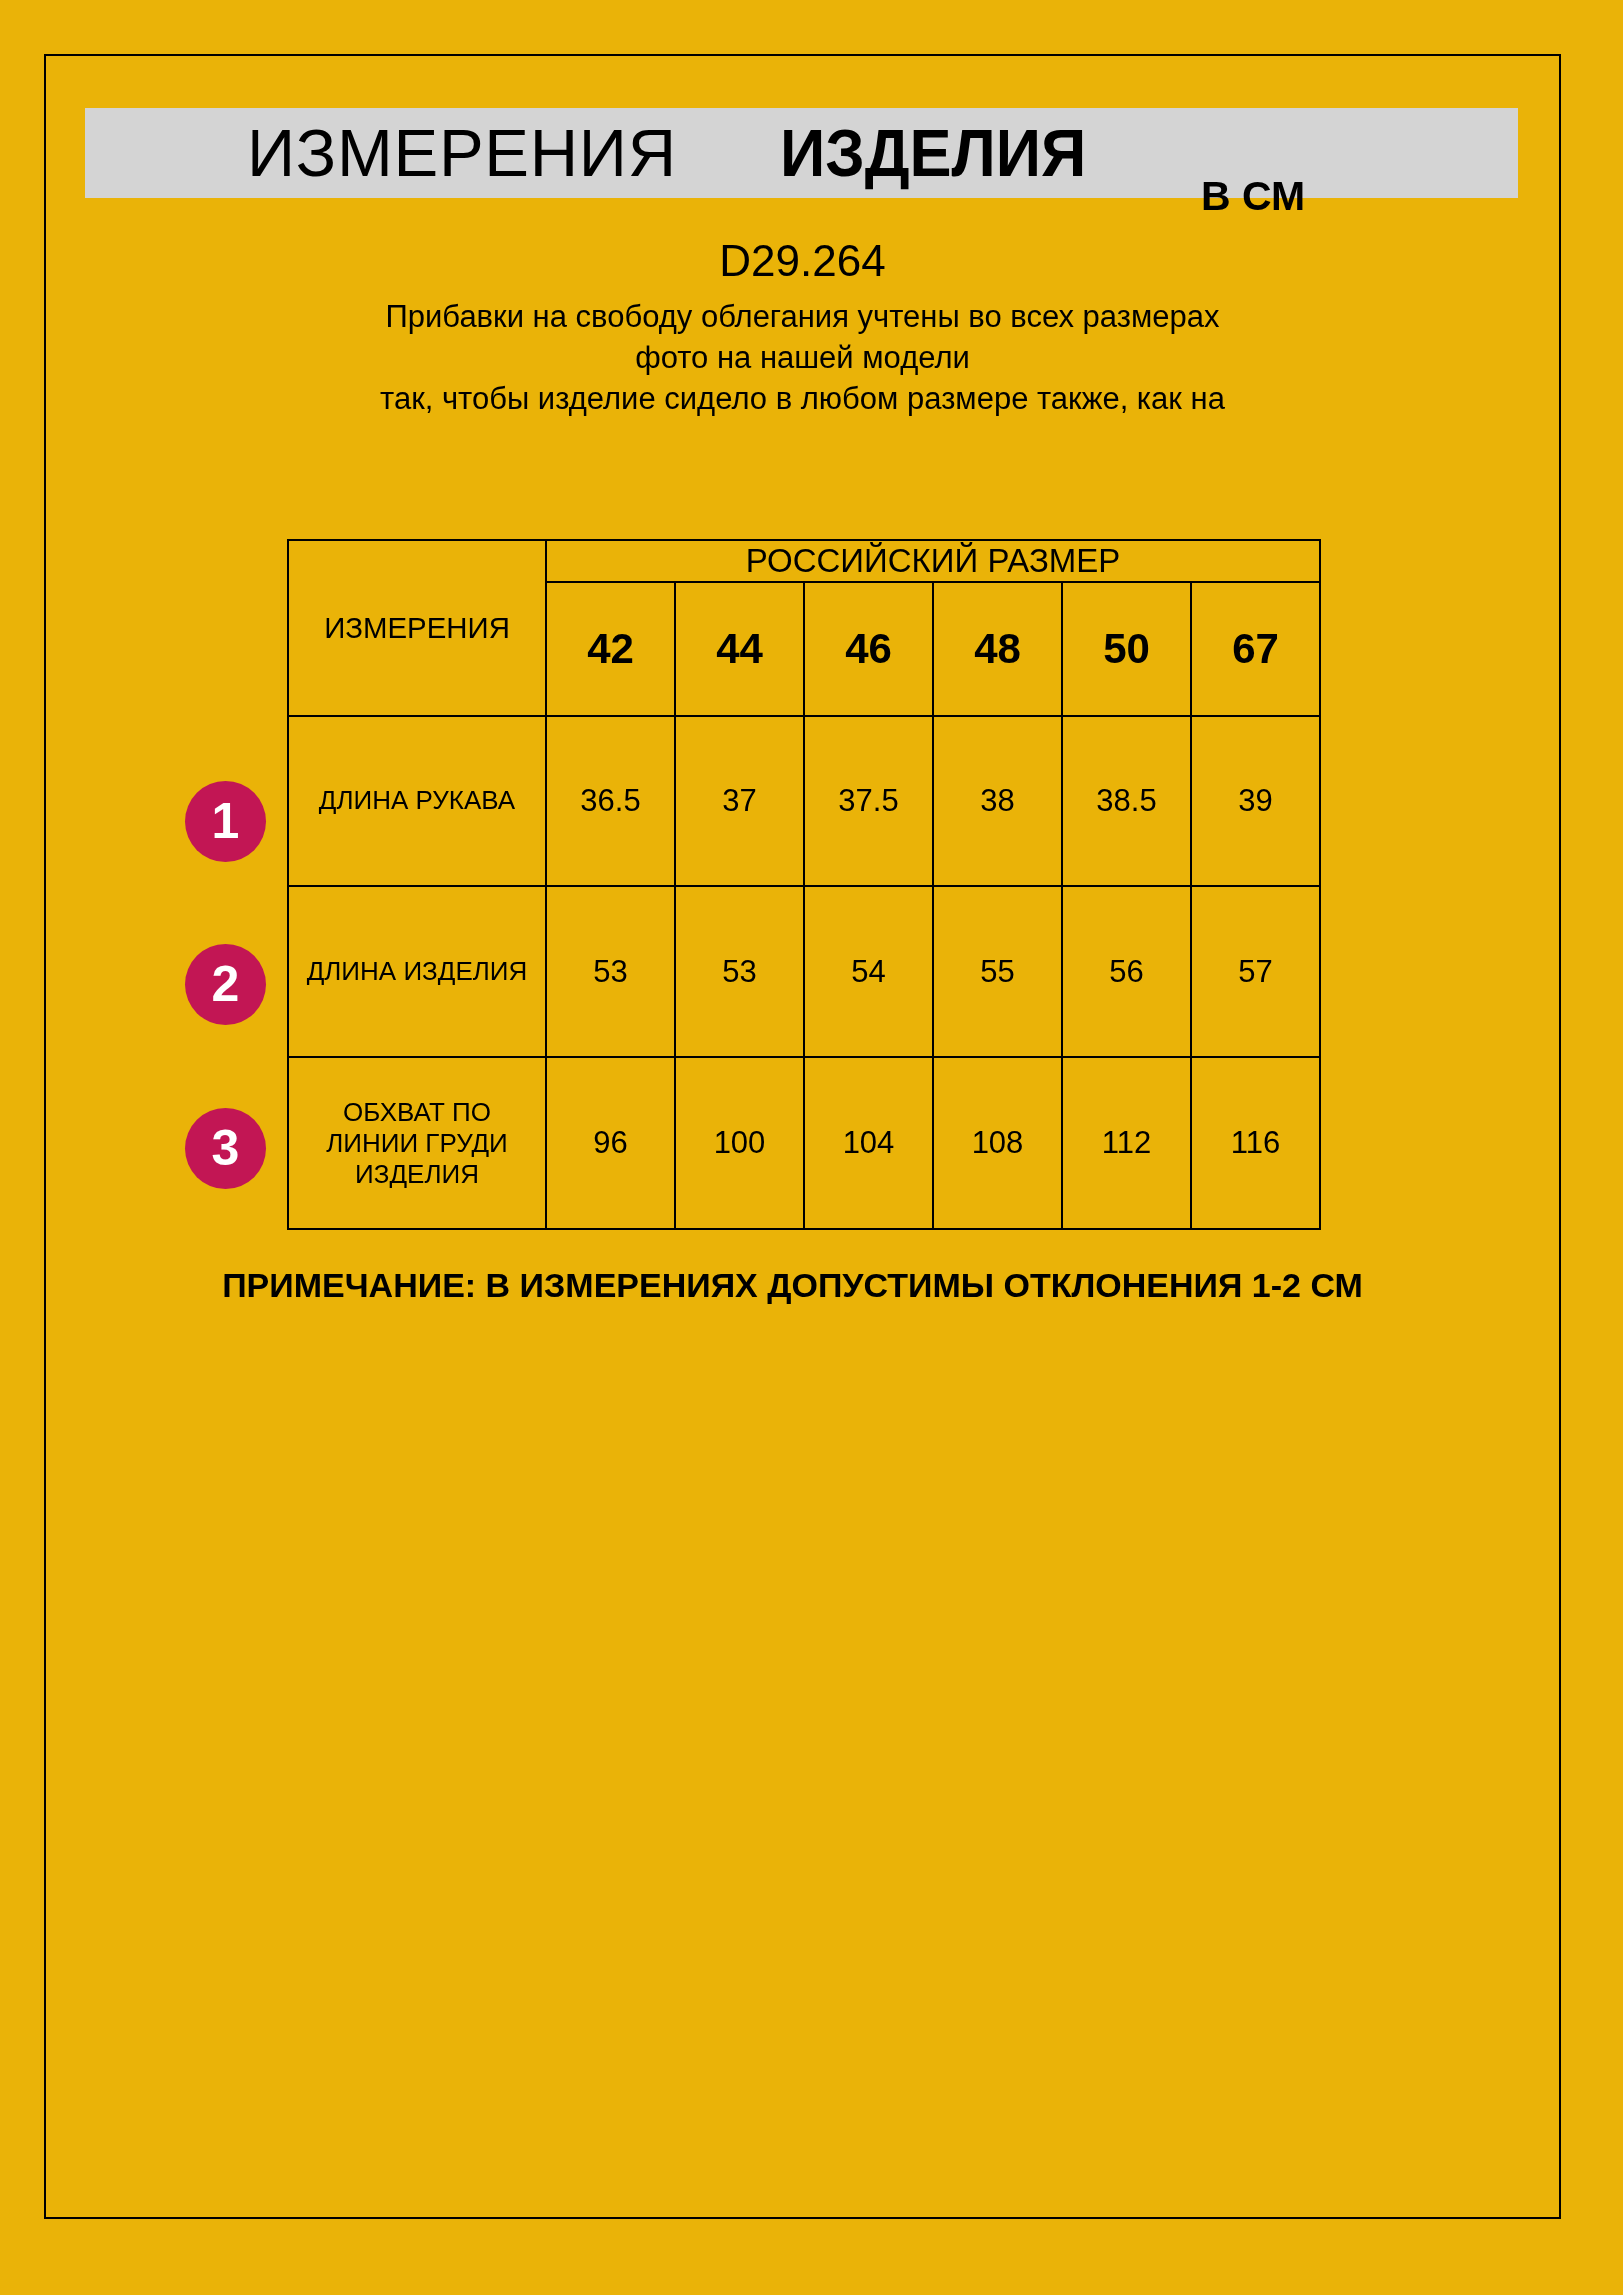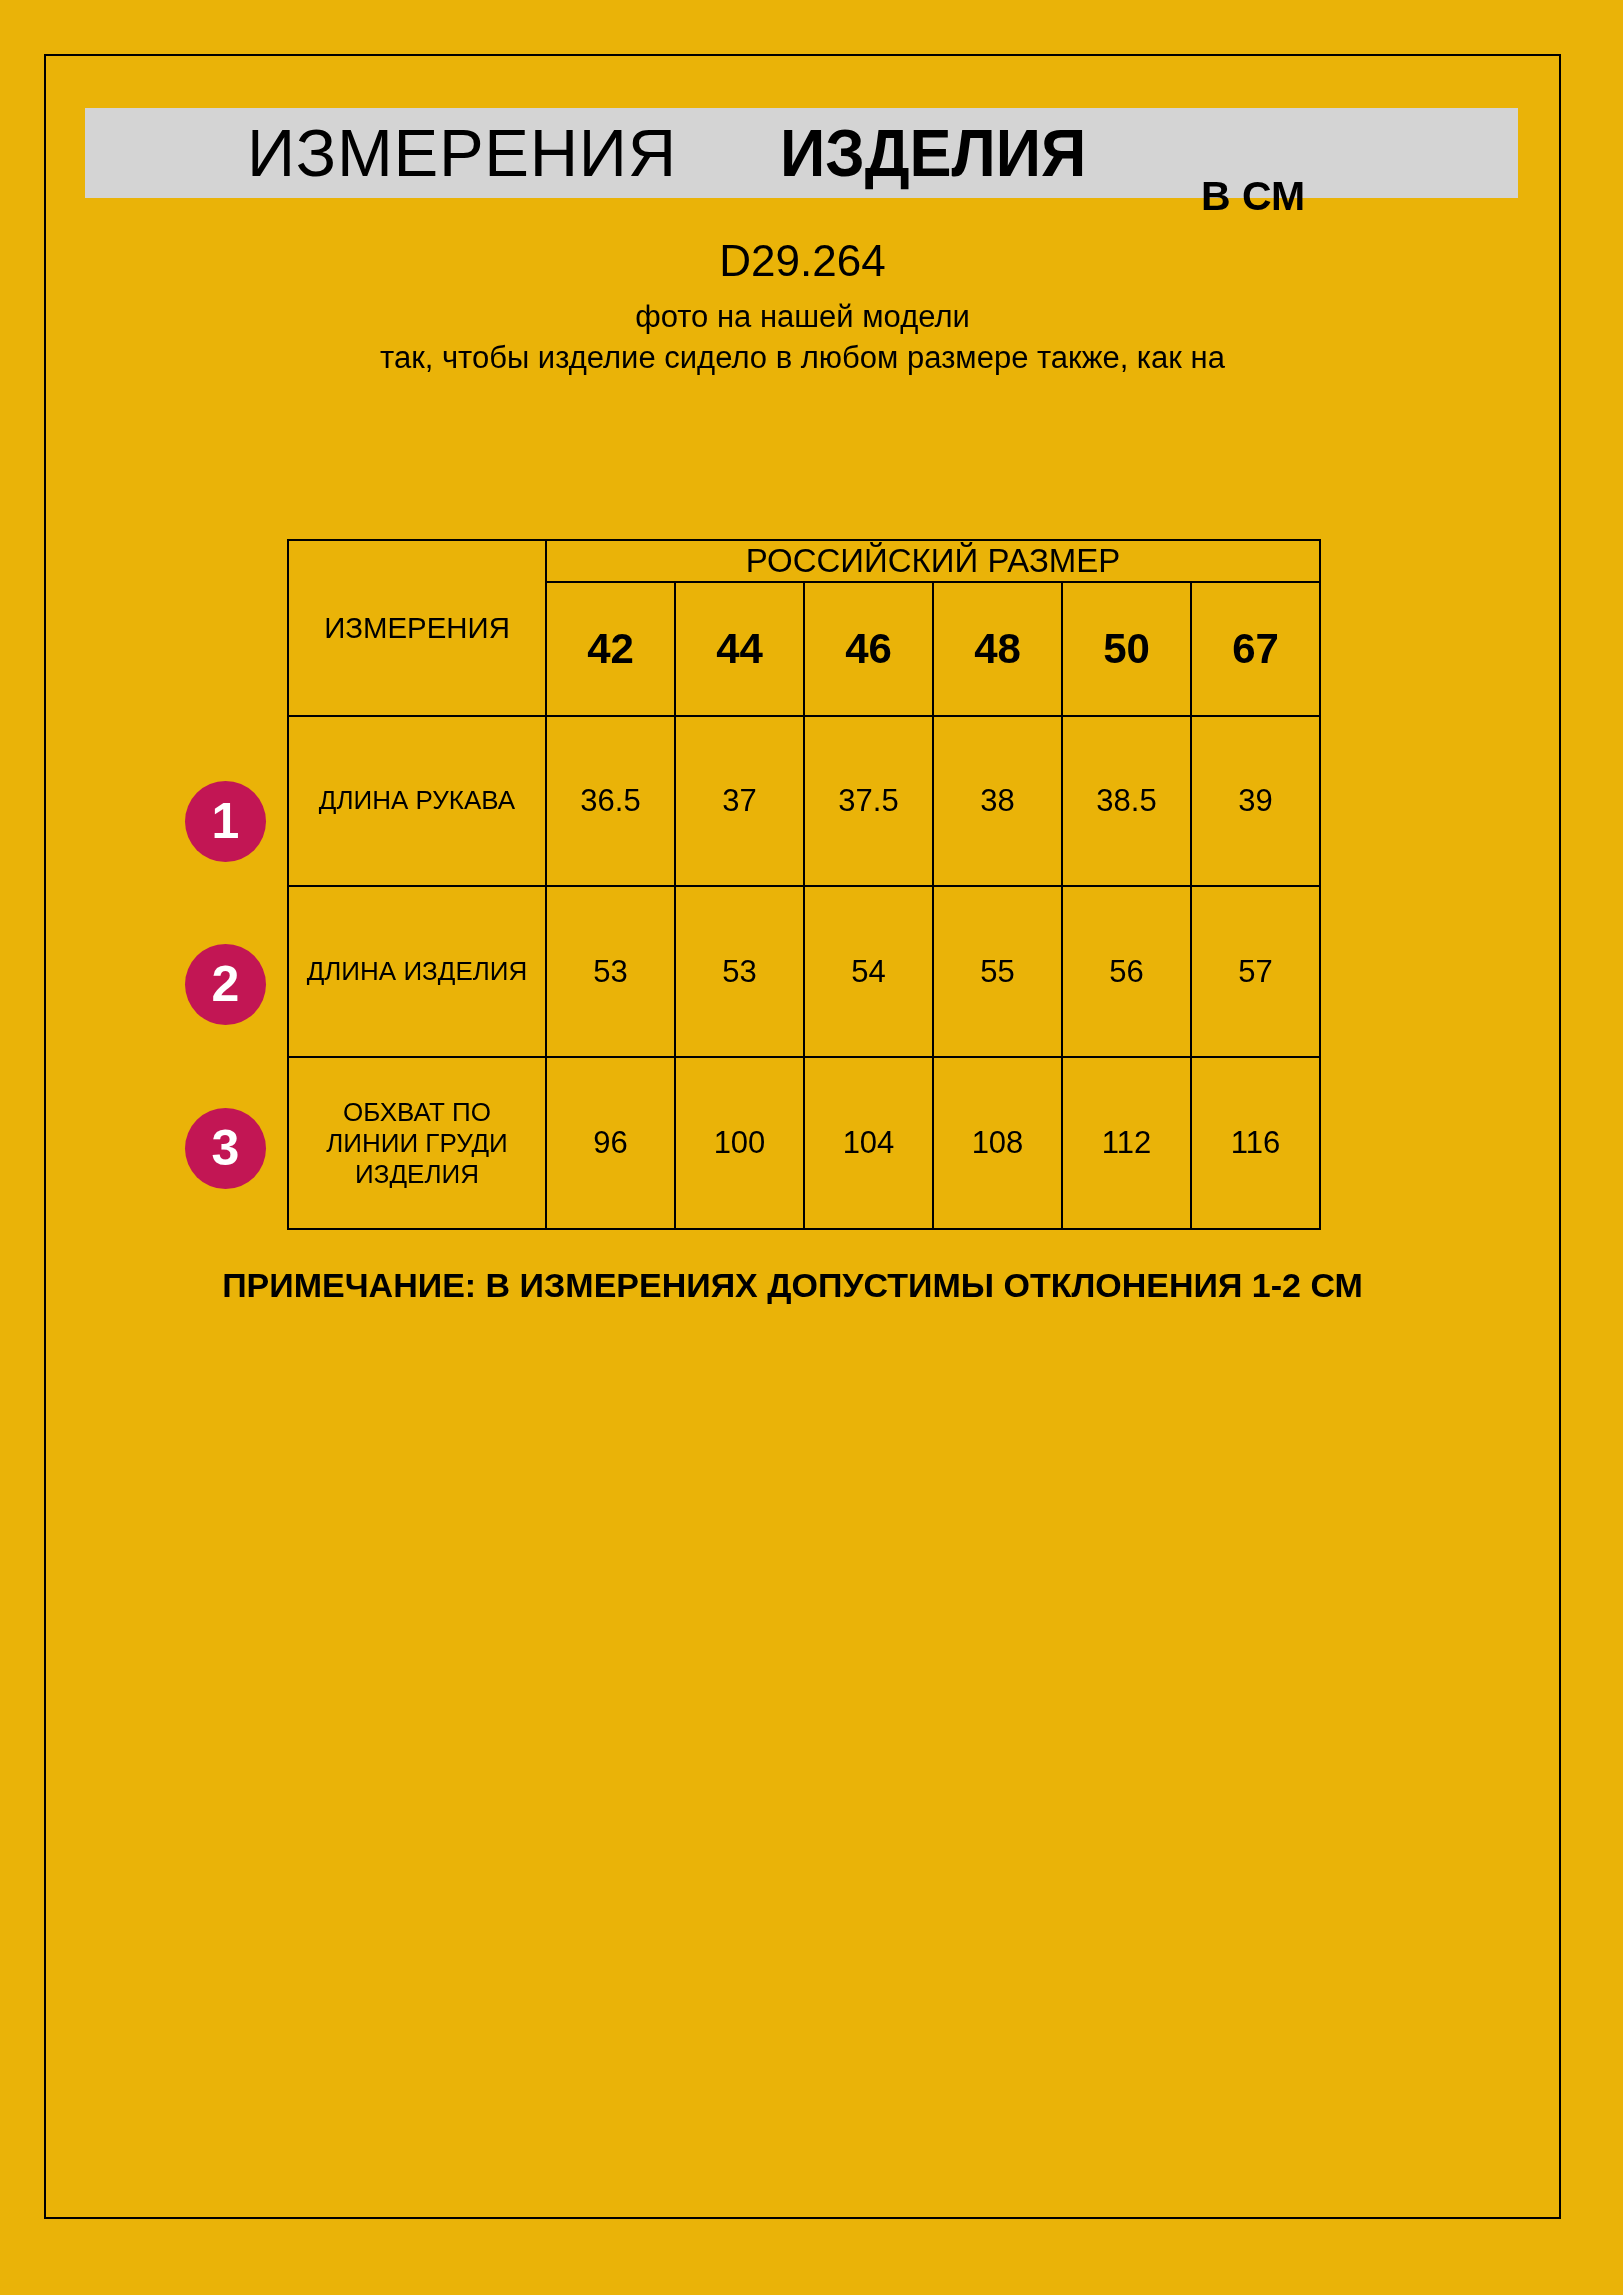--- a/index.html
+++ b/index.html
@@ -104,20 +104,21 @@
 
   <div class="banner">
     <span class="t1">ИЗМЕРЕНИЯ</span>
     <span class="t2">ИЗДЕЛИЯ</span>
     <span class="t3">В СМ</span>
   </div>
 
   <div class="product-code">D29.264</div>
 
   <div class="description">
+    <div>Прибавки на свободу облегания учтены во всех размерах</div>
     <div>фото на нашей модели</div>
     <div>так, чтобы изделие сидело в любом размере также, как на</div>
   </div>
 
   <table class="size-table">
     <colgroup>
       <col style="width:258px">
       <col style="width:129px">
         <col style="width:129px">
         <col style="width:129px">

